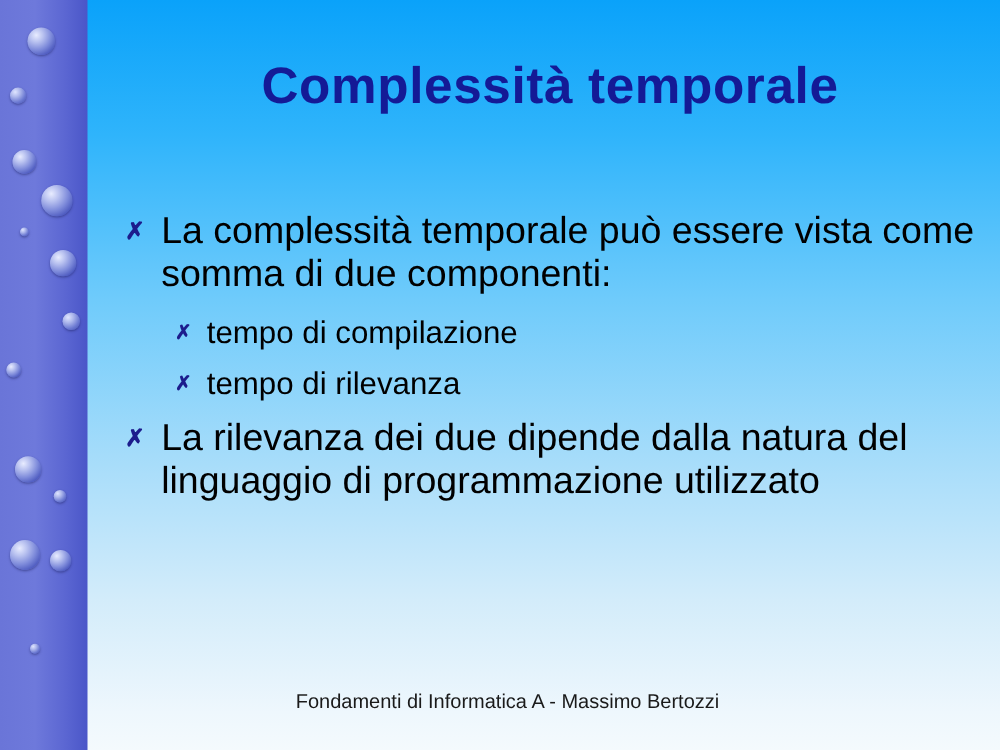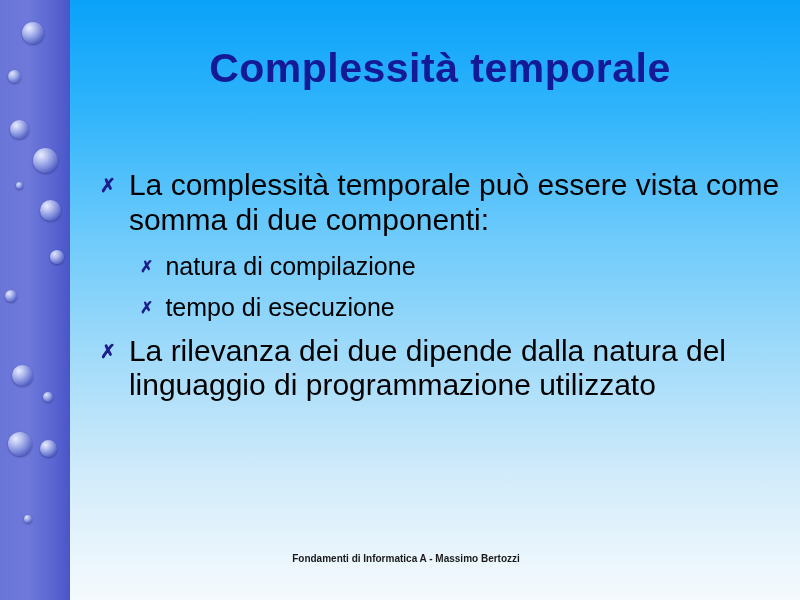--- a/index.html
+++ b/index.html
@@ -88,23 +88,22 @@
   .lvl2 .btext {
     font-size: 25px;
     padding-left: 12px;
   }
   .footer {
     position: absolute;
     left: 70px;
     top: 553px;
     width: 672px;
     text-align: center;
-    font-size: 10px;
+    font-size: 16px;
     color: #1a1a1a;
-    font-weight: bold;
   }
 </style>
 </head>
 <body>
 
 <div class="slide">
 
   <div class="left-band">
     <div class="bubble" style="left:22px; top:22px; width:22px; height:22px;"></div>
     <div class="bubble small" style="left:8px; top:70px; width:13px; height:13px;"></div>
@@ -125,26 +124,26 @@
 
   <div class="body">
 
     <div class="bullet-row lvl1">
       <span class="marker">✗</span>
       <span class="btext">La complessità temporale può essere vista come somma di due componenti:</span>
     </div>
 
     <div class="bullet-row lvl2">
       <span class="marker">✗</span>
-      <span class="btext">natura di compilazione</span>
+      <span class="btext">tempo di compilazione</span>
     </div>
 
     <div class="bullet-row lvl2">
       <span class="marker">✗</span>
-      <span class="btext">tempo di esecuzione</span>
+      <span class="btext">tempo di rilevanza</span>
     </div>
 
     <div class="bullet-row lvl1">
       <span class="marker">✗</span>
       <span class="btext">La rilevanza dei due dipende dalla natura del linguaggio di programmazione utilizzato</span>
     </div>
 
   </div>
 
   <div class="footer">Fondamenti di Informatica A  -   Massimo Bertozzi</div>

